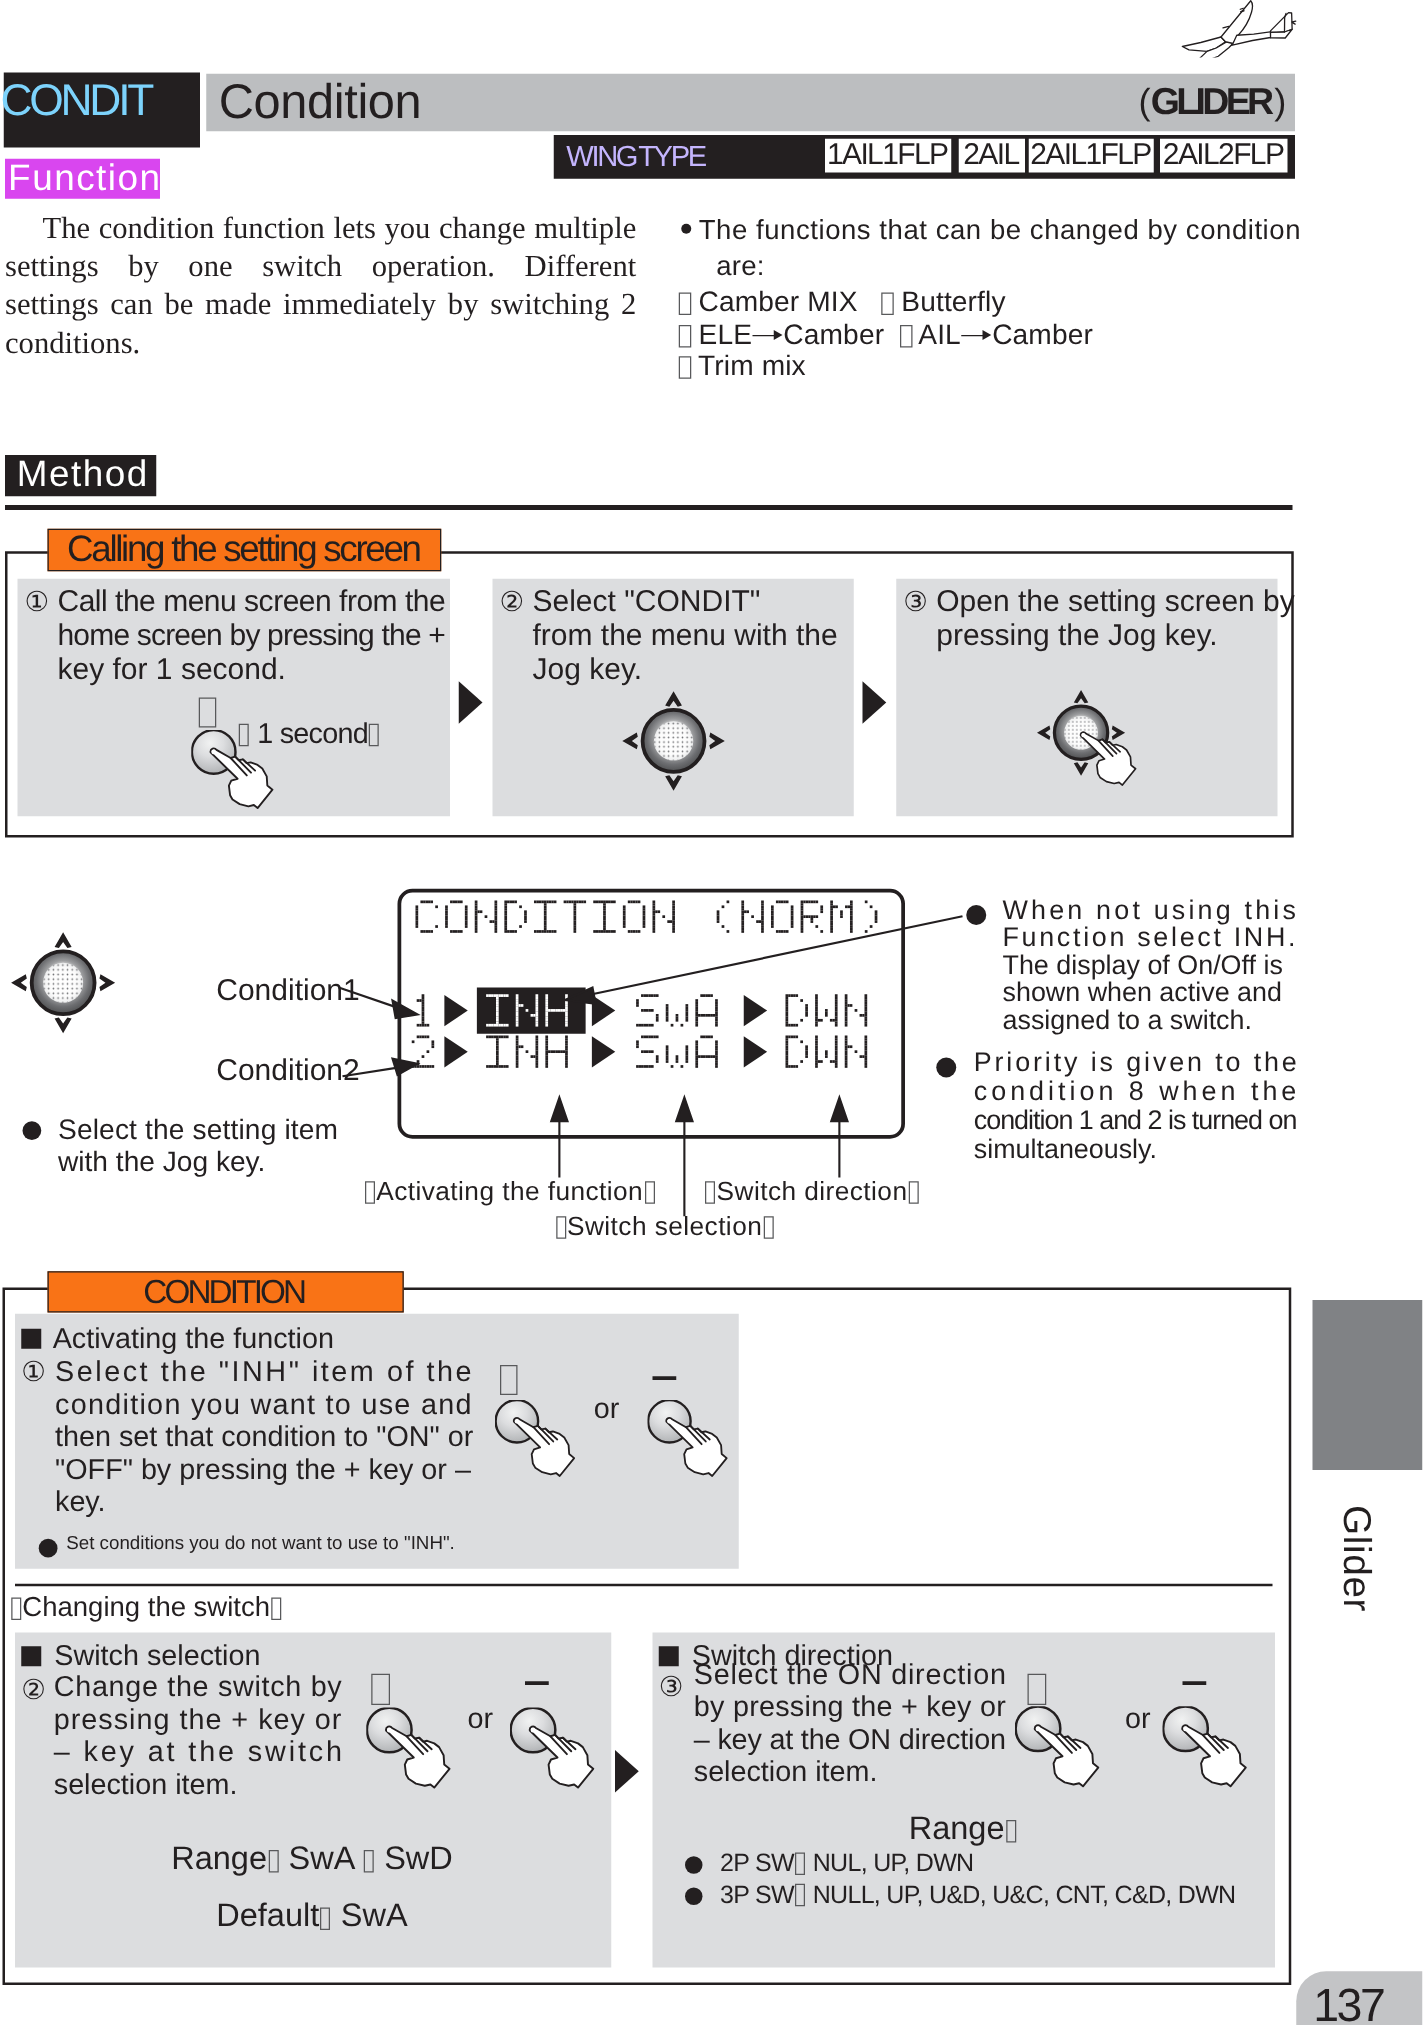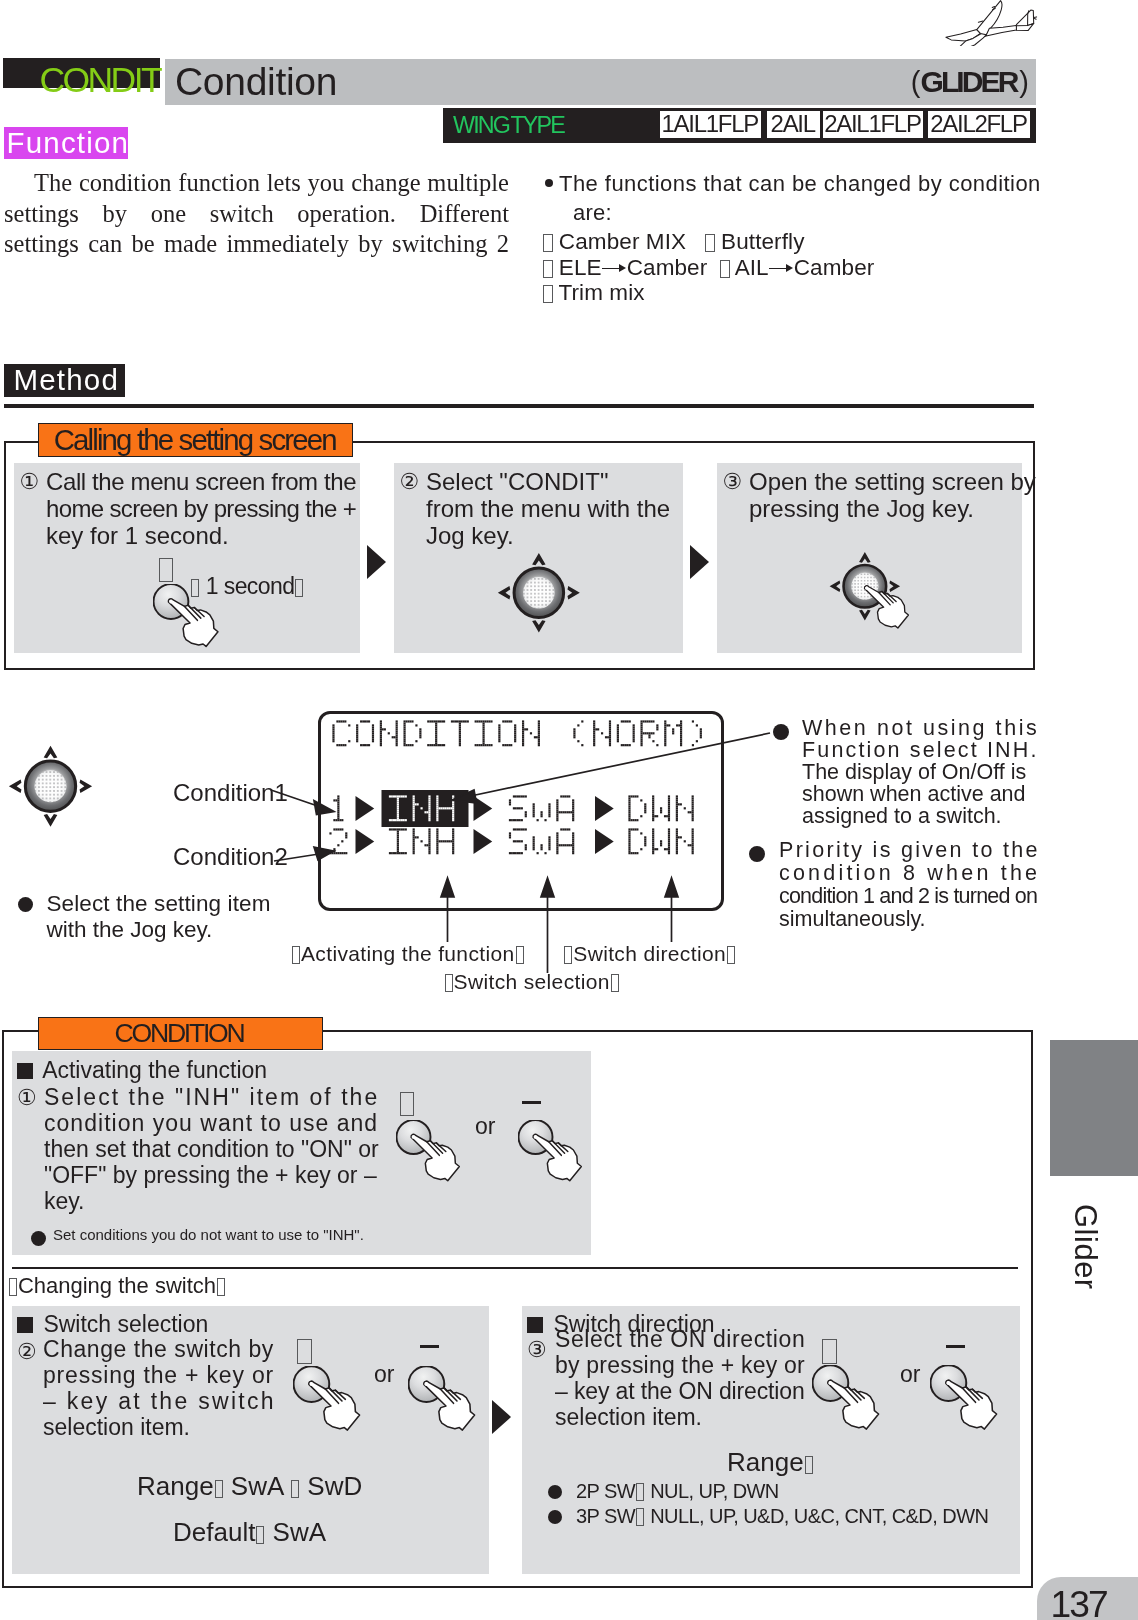--- a/index.html
+++ b/index.html
@@ -4,30 +4,30 @@
 <style>
   html,body{margin:0;padding:0;}
   body{width:1138px;height:1620px;background:#fff;position:relative;overflow:hidden;
        font-family:"Liberation Sans",sans-serif;color:#231f20;
        -webkit-font-smoothing:antialiased;}
   .abs{position:absolute;}
 
   
   #glider-logo{left:940px;top:0px;width:100px;height:46px;}
   #hdr-gray{left:165px;top:58.5px;width:871px;height:46.5px;background:#bcbec0;}
-  #hdr-code{left:3px;top:58px;width:157px;height:30px;background:#231f20;color:#84cc16;
-            font-size:35.5px;line-height:45px;text-align:right;letter-spacing:-2.6px;
+  #hdr-code{left:3px;top:58px;width:157px;height:60px;background:#231f20;color:#7dd3fc;
+            font-size:35.5px;line-height:45px;text-align:left;letter-spacing:-2.6px;
             text-indent:-2.6px;}
   #hdr-title{left:175px;top:58px;font-size:39px;line-height:47px;color:#231f20;letter-spacing:-0.3px;}
   #hdr-cat{left:830px;top:58px;width:199px;font-size:29px;line-height:47px;text-align:right;
            color:#231f20;}
   #hdr-cat b{font-weight:bold;font-size:30px;letter-spacing:-2.9px;margin-right:2.9px;}
   #wingtype{left:442.7px;top:107.6px;width:593.3px;height:35px;background:#231f20;}
   #wingtype .wt-label{position:absolute;left:10.4px;top:0;height:35px;line-height:34px;
-            color:#22c55e;font-size:23.3px;letter-spacing:-1.9px;word-spacing:-2.5px;}
+            color:#c4b5fd;font-size:23.3px;letter-spacing:-1.9px;word-spacing:-2.5px;}
   #wingtype .wt-boxes{position:absolute;left:217px;top:3px;height:27px;display:flex;}
   #wingtype .wt-box{background:#fff;color:#231f20;font-size:24px;line-height:26px;
             padding:0 1px;letter-spacing:-1.3px;text-indent:-1.3px;box-sizing:border-box;
             text-align:center;}
   #wingtype .wt-box:nth-child(1){width:101.4px;margin-right:5.5px;}
   #wingtype .wt-box:nth-child(2){width:53.5px;margin-right:3px;}
   #wingtype .wt-box:nth-child(3){width:100px;margin-right:5.2px;}
   #wingtype .wt-box:nth-child(4){width:101.7px;}
   #fn-head{left:3.7px;top:126.6px;height:32.3px;width:121.8px;overflow:hidden;background:#d946ef;color:#fff;
            font-size:29.5px;line-height:31px;padding:0 0 0 2.8px;letter-spacing:1.2px;text-indent:0;box-sizing:content-box;text-align:center;}
@@ -248,20 +248,21 @@
     <span class="wt-box">2AIL1FLP</span>
     <span class="wt-box">2AIL2FLP</span>
   </span>
 </div>
 <div class="abs" id="fn-head">Function</div>
 
 <div class="abs" id="fn-para">
   <span class="jl first">The condition function lets you change multiple</span>
   <span class="jl">settings by one switch operation. Different</span>
   <span class="jl">settings can be made immediately by switching 2</span>
+  <span class="ll">conditions.</span>
 </div>
 <div class="abs" id="fn-note">
   <span class="nb"></span>
   <span class="ntext l1">The functions that can be changed by condition</span>
   <span class="ntext l2">are:</span>
 </div>
 <div class="abs" id="fn-items">
   <span class="row"><span class="tofu"></span> <span>Camber MIX</span>   <span class="tofu"></span> <span>Butterfly</span></span>
   <span class="row"><span class="tofu"></span> <span>ELE</span><span class="arw"></span><span>Camber</span>  <span class="tofu"></span> <span>AIL</span><span class="arw"></span><span>Camber</span></span>
   <span class="row"><span class="tofu"></span> <span>Trim mix</span></span>

